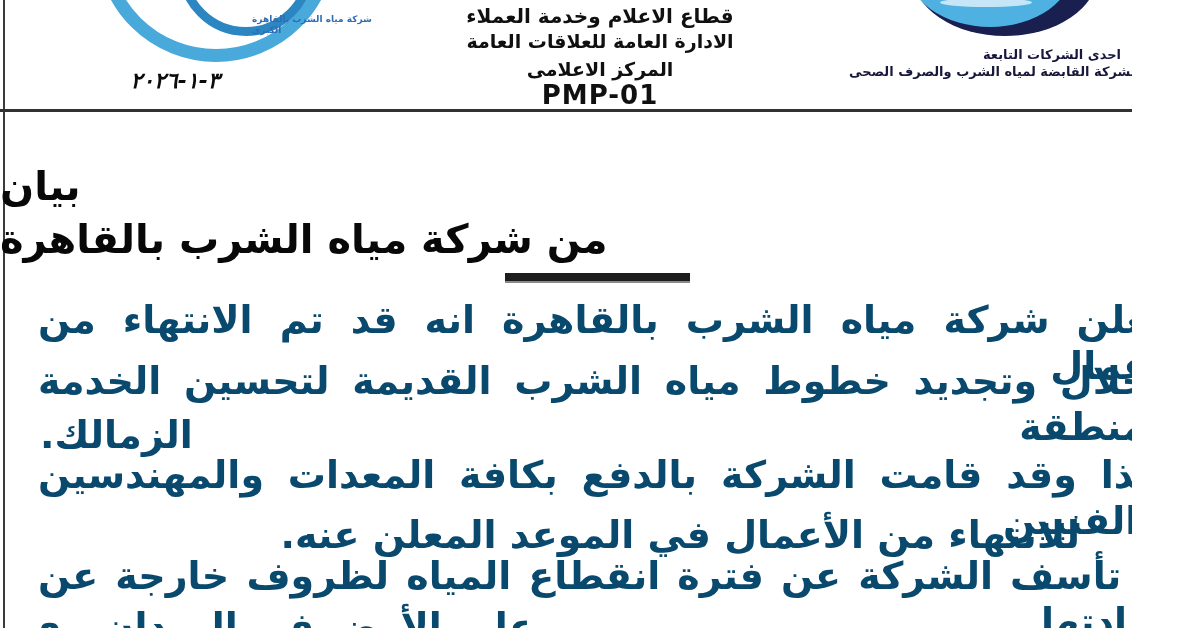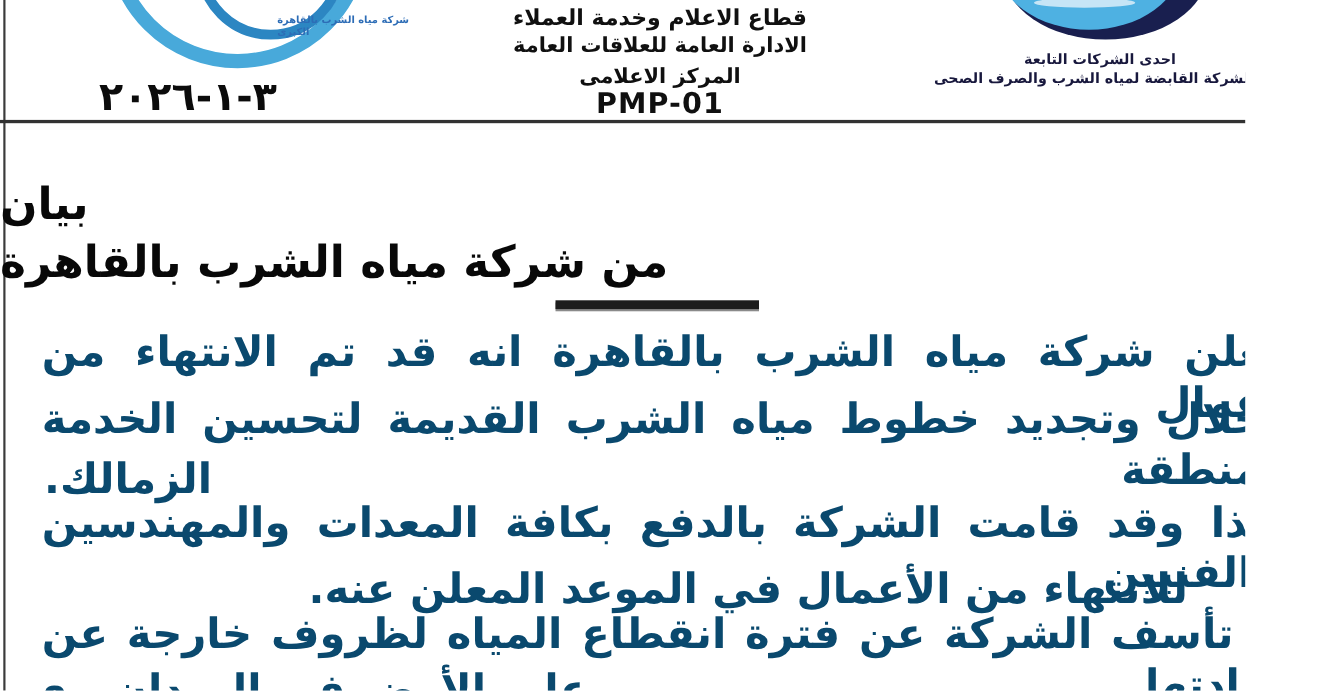--- a/index.html
+++ b/index.html
@@ -22,39 +22,39 @@
        font-weight:bold;text-align:left;direction:rtl;line-height:11px;}
 
   
   .rlogo-navy{left:912px;top:-90px;width:186px;height:126px;border-radius:50%;
        background:#1b2150;}
   .rlogo-blue{left:906px;top:-95px;width:168px;height:122px;border-radius:50%;
        background:#4fb0e0;}
   .rlogo-band{left:940px;top:-2px;width:92px;height:9px;border-radius:50%;
        background:#d9ecf7;opacity:.85;}
   .rcaption{color:#1a1a3e;font-weight:bold;direction:rtl;text-align:center;}
-  .rcaption1{left:880px;top:47px;width:240px;font-size:13px;}
+  .rcaption1{left:932px;top:47px;width:240px;font-size:13px;}
   .rcaption2{left:830px;top:64px;width:330px;font-size:13px;}
 
   
   .watermark{left:1026px;top:20px;width:170px;font-size:29px;font-weight:bold;
        direction:rtl;text-align:left;color:#ededed;
        text-shadow:0 0 1px #6a6a6a,1px 1px 0 #8a8a8a,-1px -1px 0 #8a8a8a,
                    1px -1px 0 #8a8a8a,-1px 1px 0 #8a8a8a;}
 
   
   .chead{left:420px;width:360px;text-align:center;direction:rtl;color:#121212;
        font-weight:bold;}
   .chead1{top:4px;font-size:20px;}
   .chead2{top:30px;font-size:19px;}
   .chead3{top:58px;font-size:19px;}
   .ccode{left:420px;top:80px;width:360px;text-align:center;direction:ltr;
        color:#121212;font-weight:bold;font-size:26px;letter-spacing:1px;}
-  .date{left:90px;top:68px;width:170px;text-align:left;direction:rtl;
-       color:#0d0d0d;font-weight:bold;font-size:36px;}
+  .date{left:90px;top:68px;width:170px;text-align:center;direction:rtl;
+       color:#0d0d0d;font-weight:bold;font-size:22px;font-style:italic;}
 
   
   .title{left:0;width:1200px;text-align:left;direction:rtl;color:#0a0a0a;
        font-weight:bold;font-size:40px;line-height:46px;}
   .title1{top:163px;}
   .title2{top:216px;}
   .title-underline{left:505px;top:273px;width:185px;height:8px;
        background:#1f1f1f;box-shadow:0 2px 0 #8a8a8a;}
 
   

